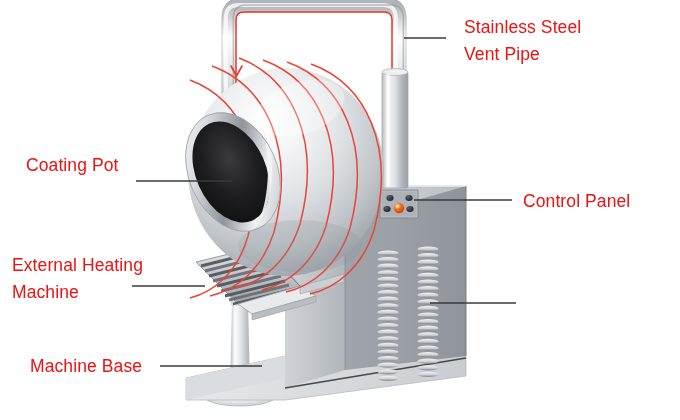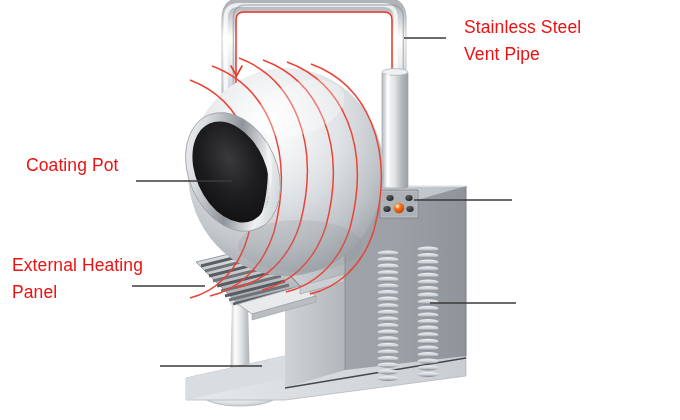--- a/index.html
+++ b/index.html
@@ -326,19 +326,21 @@
       <line x1="516" y1="303" x2="430" y2="303"></line>
       <line x1="160" y1="366" x2="262" y2="366"></line>
     </g>
   </svg>
 
   <div class="label right" style="left:464px; top:14px;">Stainless Steel
 Vent Pipe</div>
 
   <div class="label left" style="left:26px; top:152px;">Coating Pot</div>
 
+  <div class="label right" style="left:523px; top:188px;">Control Panel</div>
 
   <div class="label left" style="left:12px; top:252px;">External Heating
-Panel</div>
-
-
+Machine</div>
+
+
+  <div class="label left" style="left:30px; top:353px;">Machine Base</div>
 
 </div>
 
 </body></html>

